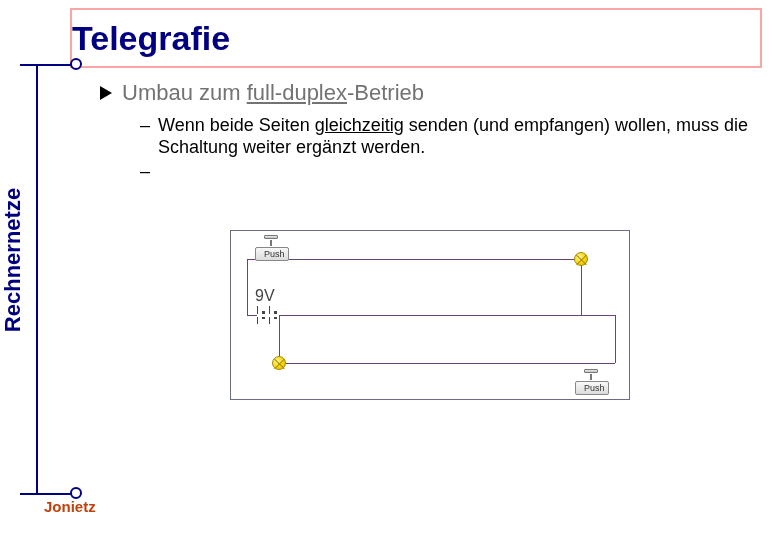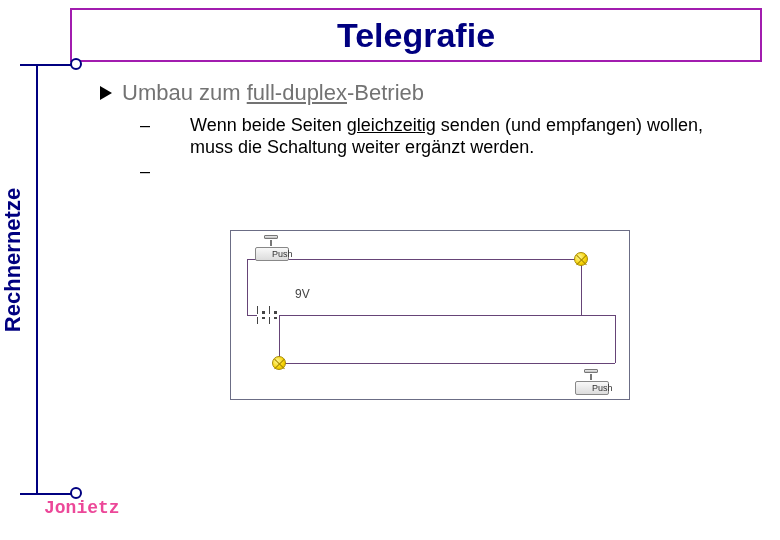--- a/index.html
+++ b/index.html
@@ -9,25 +9,24 @@
     background: #fff;
     font-family: Arial, Helvetica, sans-serif;
     position: relative;
     overflow: hidden;
   }
   .title-box {
     position: absolute;
     left: 70px;
     top: 8px;
     right: 18px;
-    height: 54px;
-    border: 2px solid #a21caf;
+    height: 60px;
+    border: 2px solid #fca5a5;
     display: flex;
     align-items: center;
-    justify-content: center;
   }
   .title-text {
     font-size: 34px;
     font-weight: bold;
     color: #000080;
     font-family: Arial, sans-serif;
   }
   .side-rail {
     position: absolute;
     left: 36px;
@@ -71,23 +70,23 @@
     font-size: 22px;
     font-weight: bold;
     color: #000080;
     white-space: nowrap;
   }
   .side-label-inner { transform: translateX(-50%); }
   .footer-label {
     position: absolute;
     left: 44px;
     top: 498px;
-    font-family: Liberation Mono, monospace;
-    font-size: 18px;
-    color: #ec4899;
+    font-family: Liberation Sans, sans-serif;
+    font-size: 15px;
+    color: #c2410c;
     font-weight: bold;
   }
   .content {
     position: absolute;
     left: 100px;
     top: 80px;
     right: 30px;
   }
   .bullet-row {
     display: flex;
@@ -120,42 +119,41 @@
   }
   .sub-dash {
     font-size: 18px;
     margin-right: 8px;
     flex-shrink: 0;
     line-height: 22px;
   }
   .sub-text {
     font-size: 18px;
     line-height: 22px;
-    margin-left: 32px;
   }
   .diagram {
     position: absolute;
     left: 230px;
     top: 230px;
     width: 400px;
     height: 170px;
     border: 1px solid #6b6d85;
     background: #fff;
   }
   .wire-h { position: absolute; height: 1px; background: #647; }
   .wire-v { position: absolute; width: 1px; background: #647; }
   .push-btn {
     position: absolute;
     width: 34px;
     text-align: center;
     font-size: 9px;
     background: linear-gradient(#f8f8f8,#dcdcdc);
     border: 1px solid #888;
     border-radius: 2px;
-    padding: 1px 16px;
+    padding: 1px 8px;
     color: #333;
   }
   .push-cap {
     position: absolute;
     width: 14px; height: 4px;
     background: linear-gradient(#eee,#bbb);
     border: 1px solid #777;
     border-radius: 1px;
   }
   .push-stem {
@@ -171,23 +169,22 @@
   }
   .lamp::before, .lamp::after {
     content: "";
     position: absolute;
     background: #a88a00;
   }
   .lamp::before { left: 6px; top: 0; width: 1px; height: 14px; transform: rotate(45deg); }
   .lamp::after  { left: 6px; top: 0; width: 1px; height: 14px; transform: rotate(-45deg); }
   .batt-label {
     position: absolute;
-    font-size: 12px;
+    font-size: 16px;
     color: #444;
-    margin-left: 40px;
   }
   .batt-plate-long {
     position: absolute; width: 1px; height: 18px; background: #444;
   }
   .batt-plate-short {
     position: absolute; width: 1px; height: 8px; background: #444;
   }
   .batt-plate-short::before {
     content:""; position:absolute; left:-1px; top:0; width:3px; height:8px; background:#444;
   }

